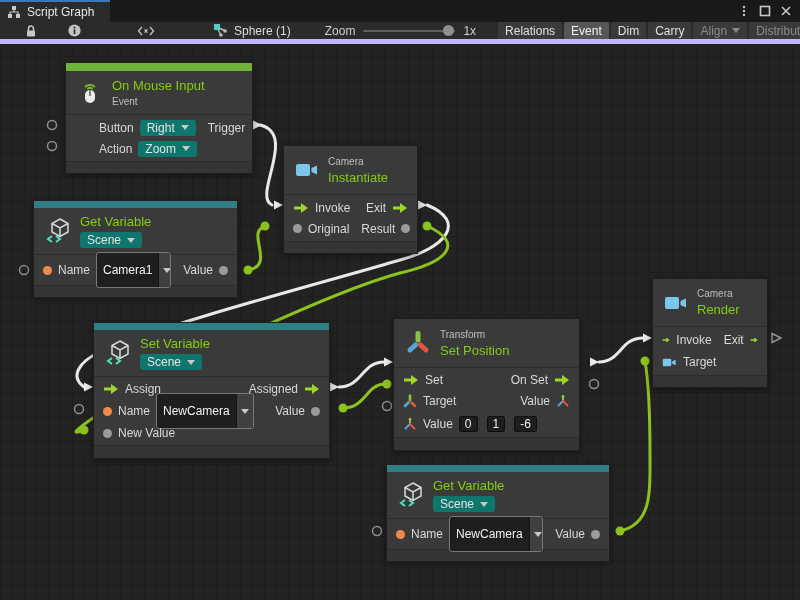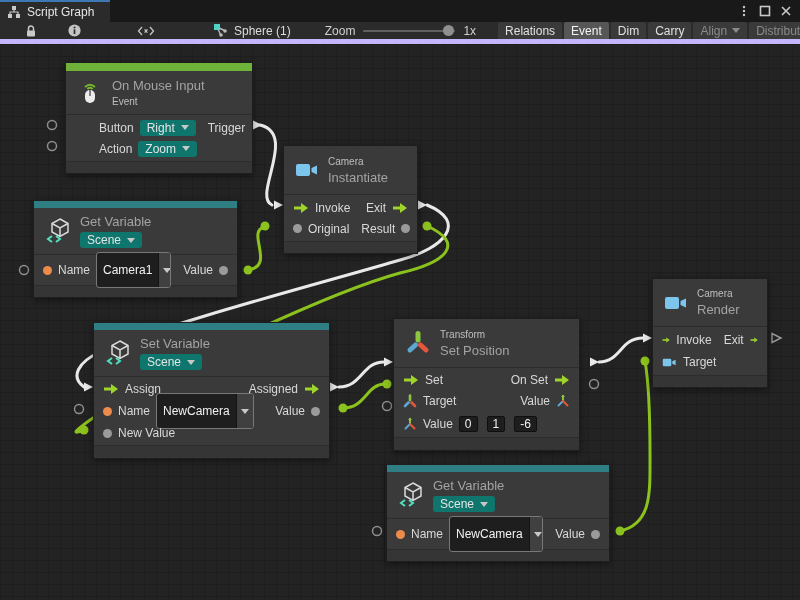--- a/index.html
+++ b/index.html
@@ -39,21 +39,21 @@
     background-size:12px 12px,12px 12px,120px 120px,120px 120px;}
   .wires{position:absolute;left:0;top:0;}
 
   
   .node{position:absolute;background:#3A3A3A;border:1px solid #1E1E1E;color:#DADADA;
         font-size:12px;box-shadow:0 2px 7px rgba(0,0,0,.45);}
   .accent{width:100%;}
   .node-header{display:flex;align-items:center;gap:9px;padding:0 11px;border-bottom:1px solid #2C2C2C;}
   .hdr-col{display:flex;flex-direction:column;justify-content:center;gap:3px;}
   .cat{font-size:10px;color:#BFBFBF;}
-  .ttl{font-size:13px;color:#a3a3a3;}
+  .ttl{font-size:13px;color:#84cc16;}
   .rows{padding:2px 0;}
   .prow{display:flex;align-items:center;gap:6px;padding:0 9px;}
   .spacer{flex:1;}
   .plabel{color:#D8D8D8;}
   .node-footer{border-top:1px solid #2C2C2C;background:#353535;}
 
   .dd{display:inline-flex;align-items:center;gap:6px;background:#0f766e;border-radius:3px;
       padding:1px 7px;color:#E4E4E4;}
   .caret{width:0;height:0;border-left:4px solid transparent;border-right:4px solid transparent;
          border-top:5px solid #C8C8C8;}

